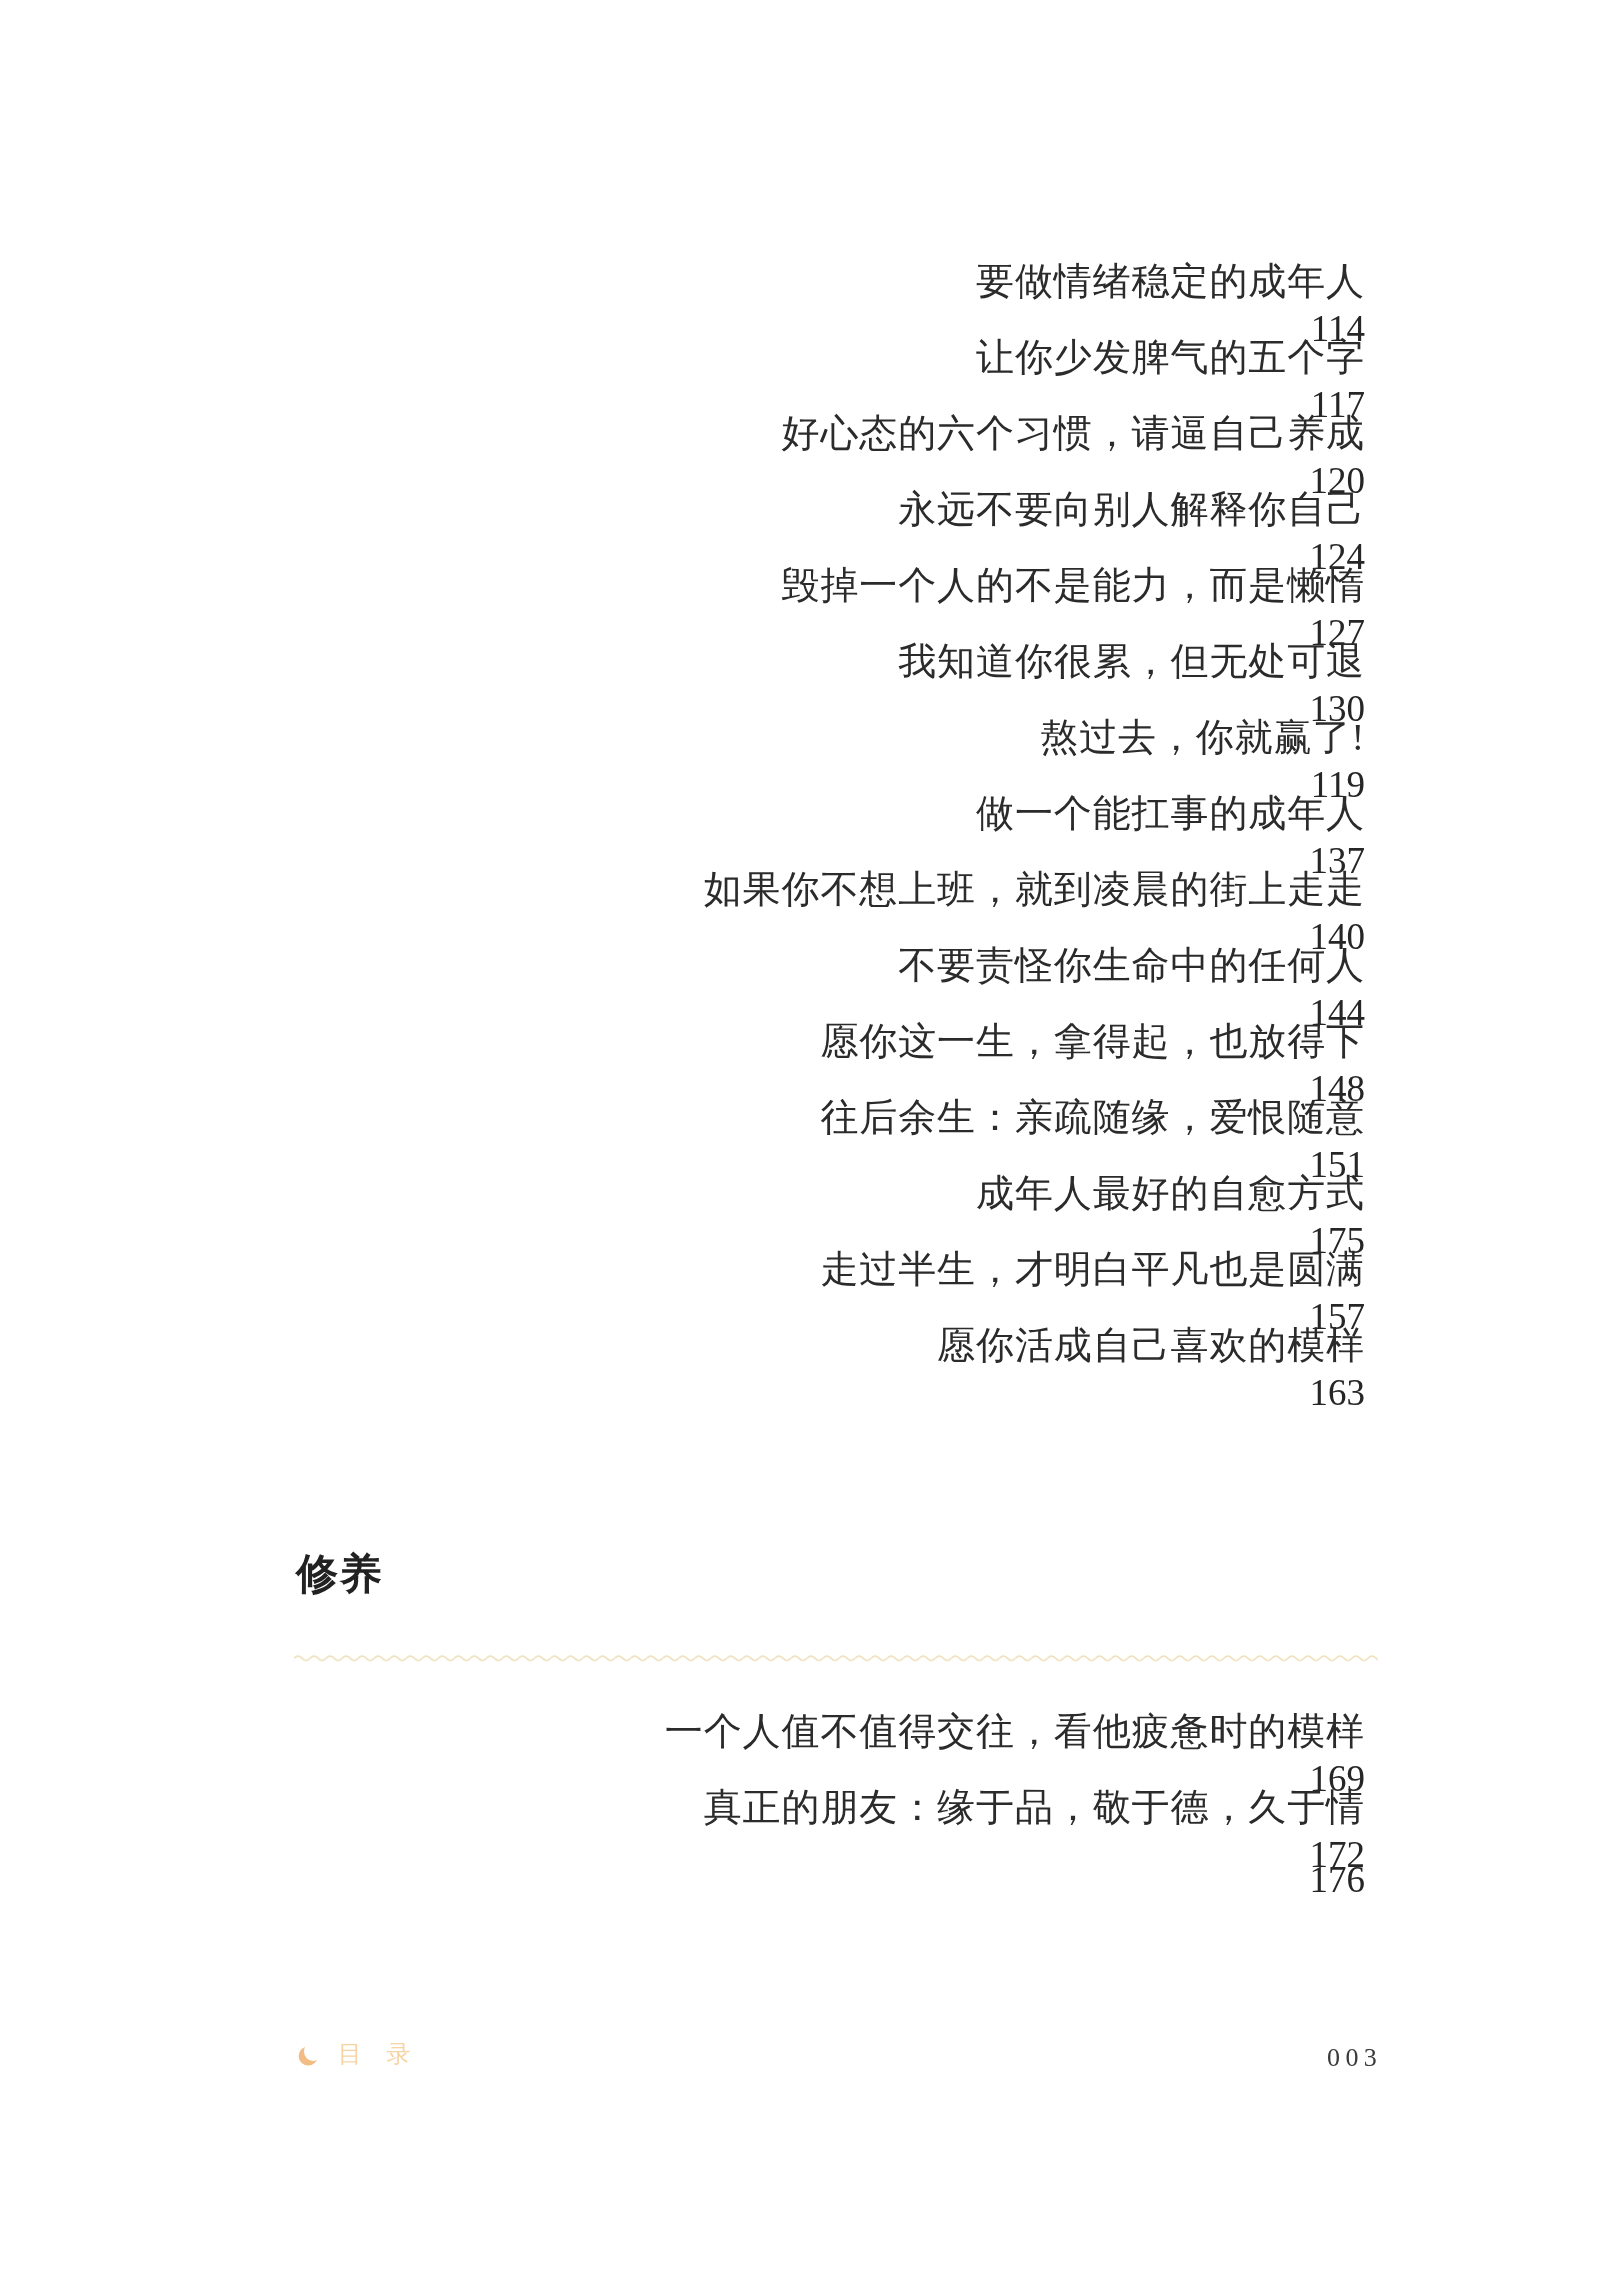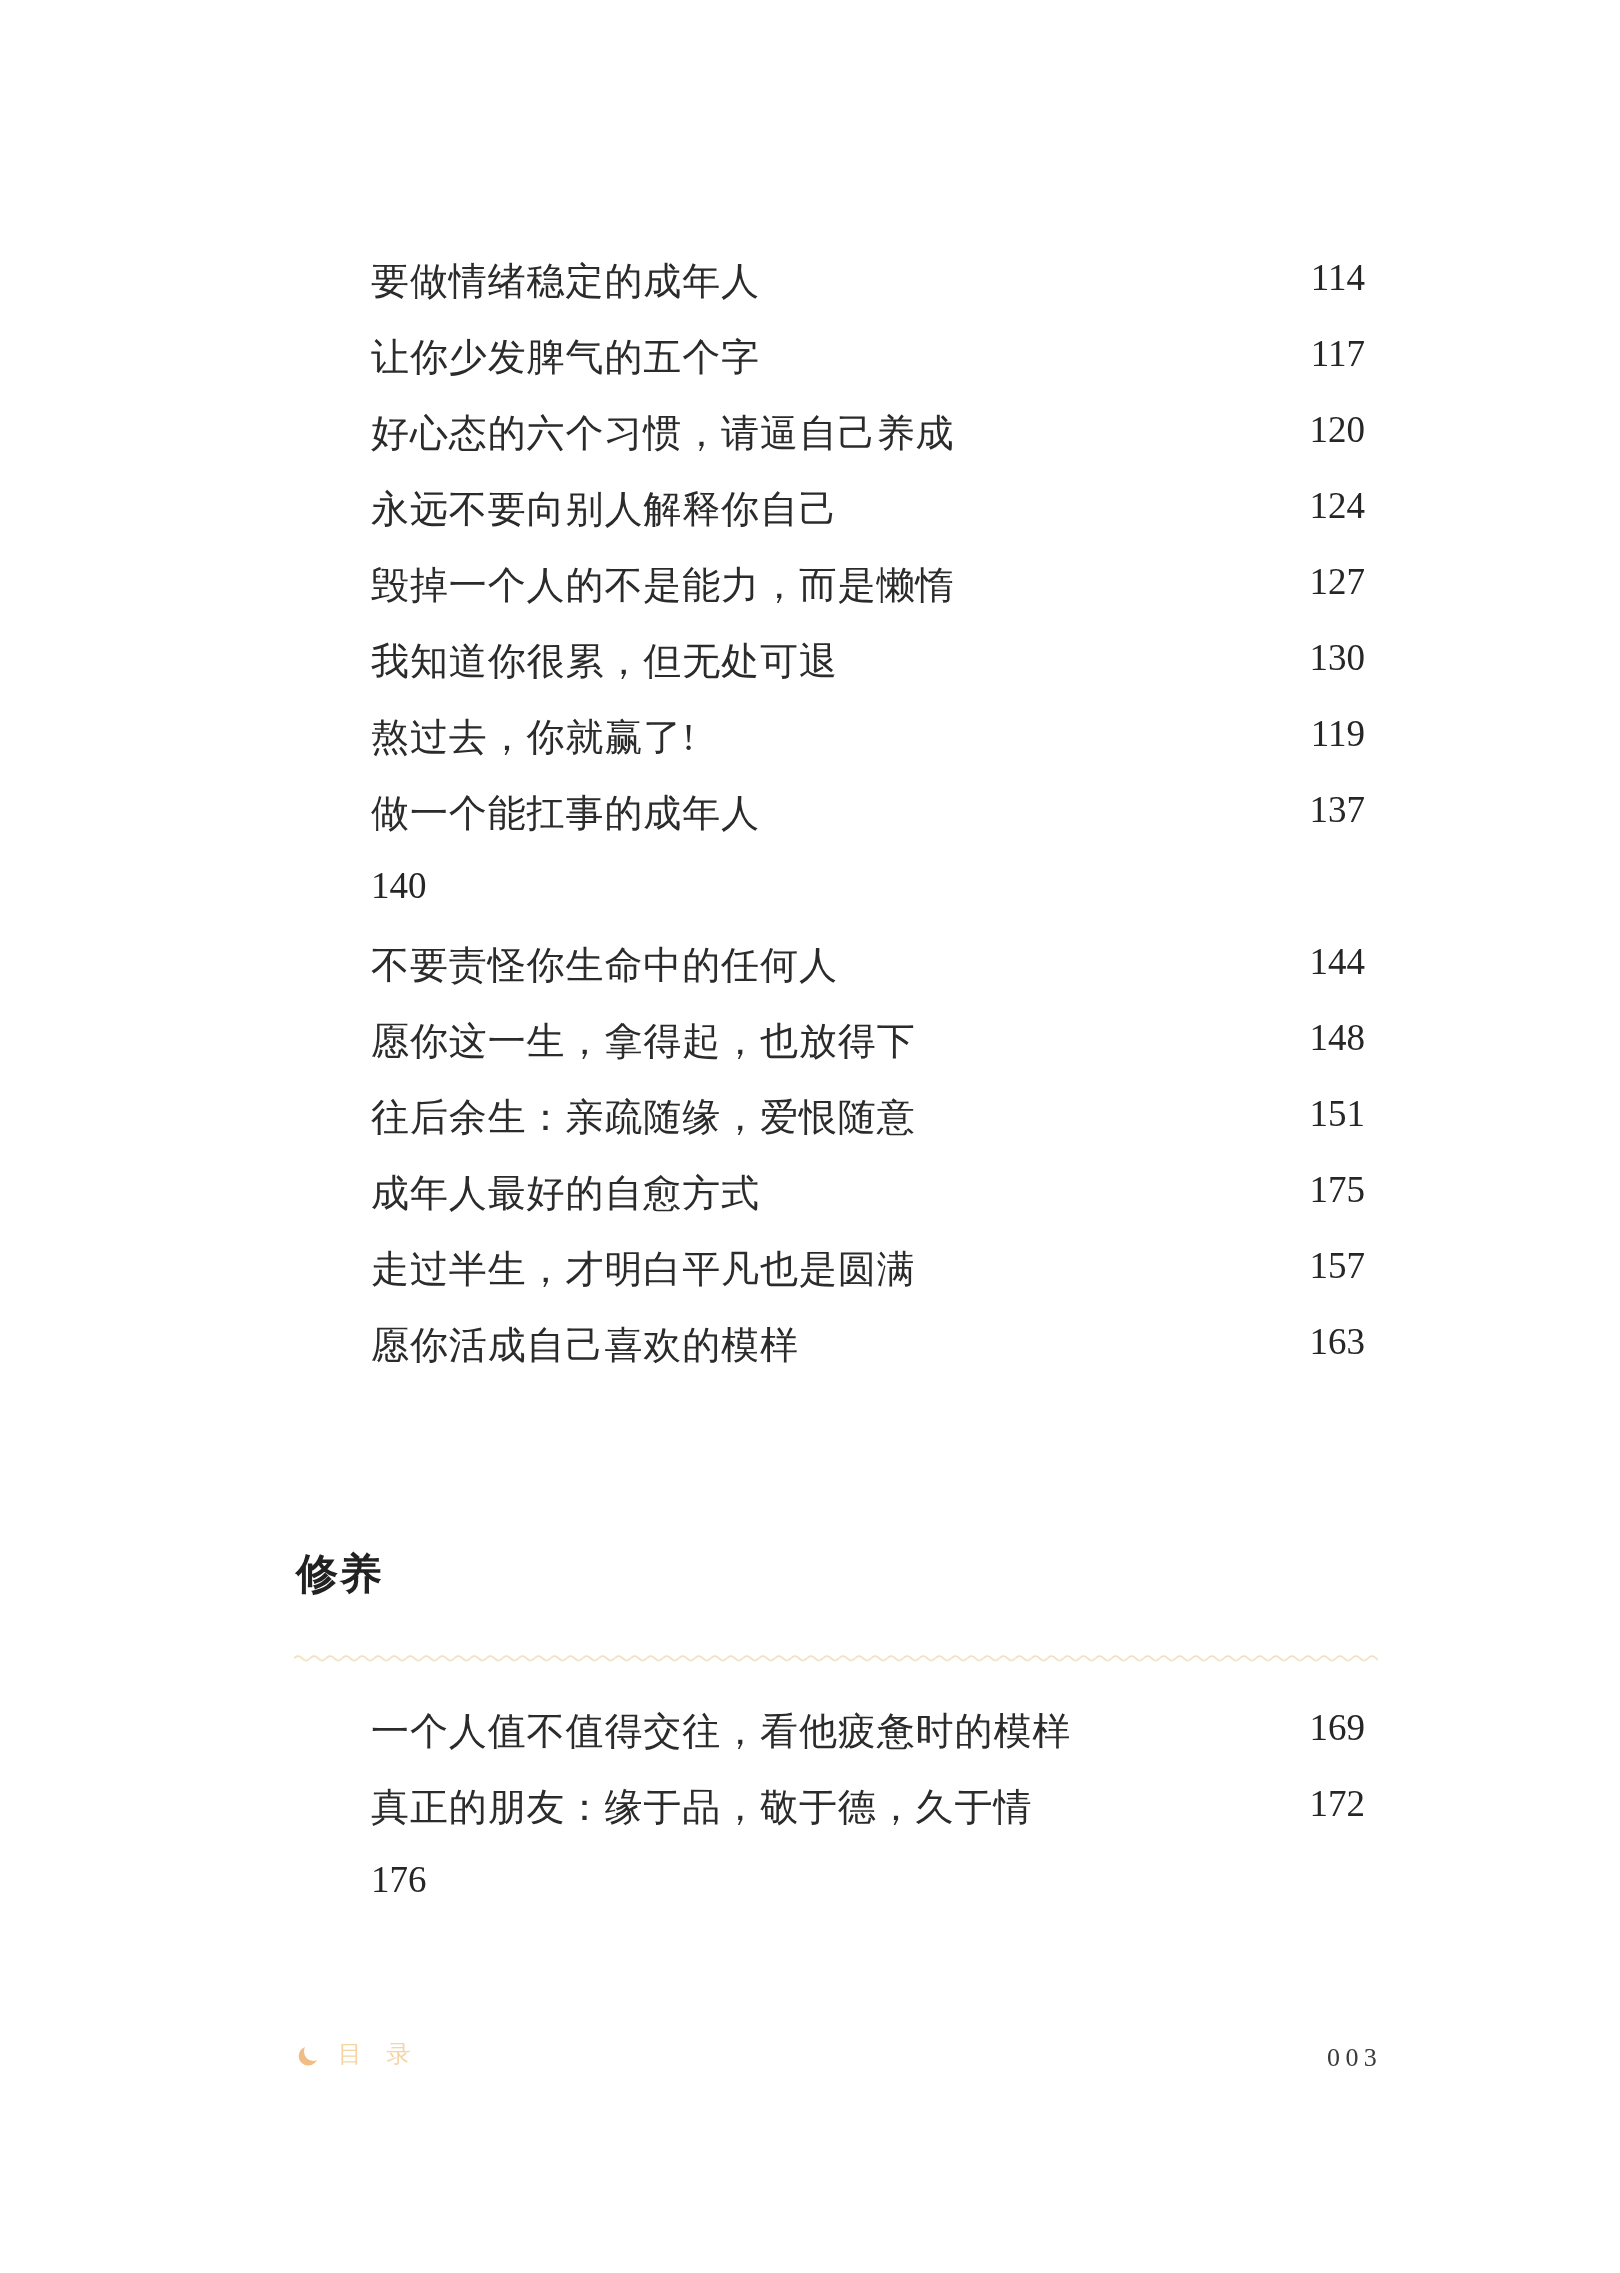--- a/index.html
+++ b/index.html
@@ -8,23 +8,24 @@
     width:1620px; height:2273px;
     margin:0 auto;
     background:#ffffff;
     overflow:hidden;
     font-family:"Liberation Serif","DejaVu Serif",serif;
   }
   .toc-list { position:absolute; left:371px; width:994px; }
   .toc-list.first  { top:256px; }
   .toc-list.second { top:1706px; }
   .toc-row {
-    display:flex; justify-content:space-between; align-items:flex-start;
+    display:flex; justify-content:space-between; align-items:flex-end;
     height:76px;
     cursor:pointer;
+    flex-direction:column;
   }
   .toc-title {
     font-size:38px; color:#2b2b2b;
     letter-spacing:0.9px;
     white-space:nowrap;
   }
   .toc-page {
     font-size:37px; color:#262626;
     font-family:Liberation Serif, serif;
   }
@@ -89,20 +90,21 @@
       </div>
       <div class="toc-row">
         <span class="toc-title">熬过去，你就赢了!</span>
         <span class="toc-page">119</span>
       </div>
       <div class="toc-row">
         <span class="toc-title">做一个能扛事的成年人</span>
         <span class="toc-page">137</span>
       </div>
       <div class="toc-row">
+        <span class="toc-title">如果你不想上班，就到凌晨的街上走走</span>
         <span class="toc-page">140</span>
       </div>
       <div class="toc-row">
         <span class="toc-title">不要责怪你生命中的任何人</span>
         <span class="toc-page">144</span>
       </div>
       <div class="toc-row">
         <span class="toc-title">愿你这一生，拿得起，也放得下</span>
         <span class="toc-page">148</span>
       </div>

